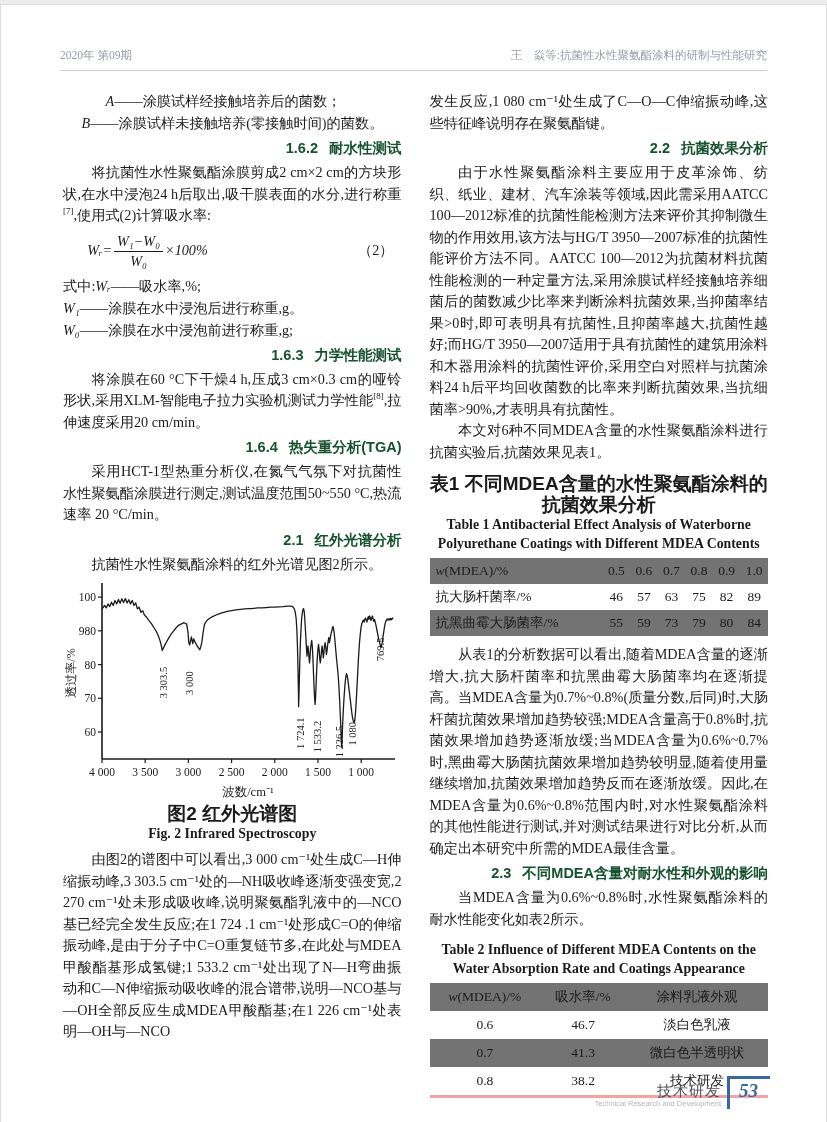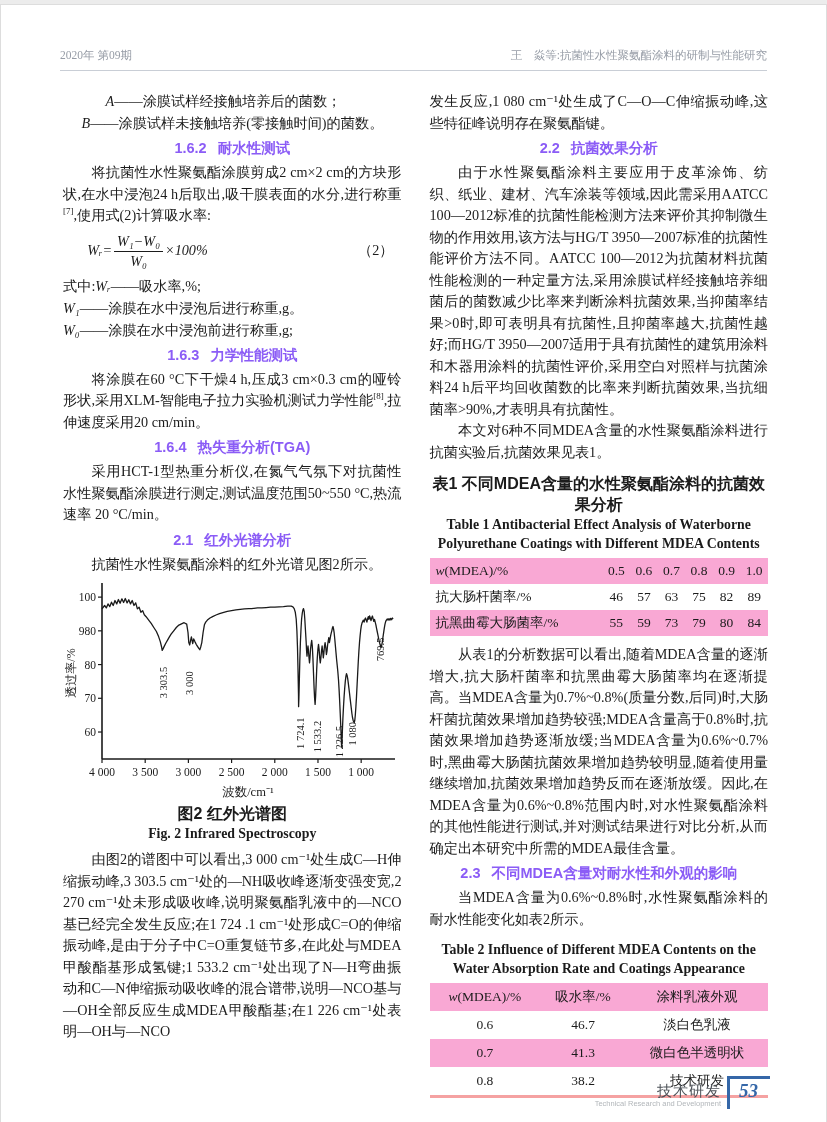--- a/index.html
+++ b/index.html
@@ -13,44 +13,44 @@
   
   .cols{display:flex;gap:28px;padding:20px 59px 0 63px;}
   .col{width:342px;font-size:14.2px;line-height:21.5px;text-align:justify;}
   p{margin:0;}
   .indent{text-indent:2em;}
   .def-a{padding-left:3em;}
   .def-b{padding-left:1.3em;}
   i{font-style:italic;}
   sup{font-size:9px;line-height:0;}
   
-  .h-red{color:#8b5cf6;font-family:"Liberation Sans","DejaVu Sans",sans-serif;
-         font-weight:bold;font-size:14.5px;line-height:23px;margin:3px 0 2px 0;text-align:center;}
+  .h-red{color:#14532d;font-family:"Liberation Sans","DejaVu Sans",sans-serif;
+         font-weight:bold;font-size:14.5px;line-height:23px;margin:3px 0 2px 0;text-align:right;}
   .h-red .hnum{margin-right:11px;}
   .h-big{font-size:17.5px;line-height:26px;margin:13px 0 5px 0;}
   .h-big .hnum{margin-right:16px;}
   
   .formula{position:relative;display:flex;align-items:center;padding-left:1.7em;
            margin:5px 0 4px 0;font-style:italic;}
   .frac{display:inline-flex;flex-direction:column;text-align:center;line-height:19px;margin:0 2px;}
   .frac .fnum{border-bottom:1.2px solid #1b1b1b;padding:0 3px;}
   .eqtag{position:absolute;right:8px;font-style:normal;}
   .fnote{line-height:22px;}
   
   .fig{margin:6px 0 0 0;text-align:center;}
   .fig svg{display:block;margin:0 auto;}
   .cap-zh{font-family:"Liberation Sans","DejaVu Sans",sans-serif;font-weight:bold;
-          font-size:16px;line-height:21px;text-align:center;}
+          font-size:19px;line-height:21px;text-align:center;}
   .cap-en{font-weight:bold;font-size:13.8px;line-height:19px;text-align:center;}
   .tbl-block{margin:10px 0 8px 0;}
   
   table{width:100%;border-collapse:collapse;font-size:13.5px;margin-top:5px;}
   td{padding:0 2px;text-align:center;height:26px;}
   .t2 td{height:28px;}
-  .pink{background:#f9a8d4;}
+  .pink{background:#737373;}
   .cell-left{text-align:left;padding-left:6px;}
   .t2-end{border-bottom:3px solid #f5a2a2;}
   
   .footer{position:absolute;top:1072px;right:57px;display:flex;align-items:flex-start;}
   .f-txt{text-align:right;padding-top:6px;}
   .f-zh{font-family:"Liberation Sans","DejaVu Sans",sans-serif;font-size:15px;color:#4d5258;letter-spacing:1px;line-height:17px;}
   .f-en{font-family:"Liberation Sans","DejaVu Sans",sans-serif;font-size:7.5px;color:#b2b6ba;line-height:10px;}
   .pagebox{border-top:3px solid #3567a8;border-left:3px solid #3567a8;
            margin-left:6px;padding:2px 12px 8px 9px;}
   .pagenum{color:#3567a8;font-style:italic;font-weight:bold;font-size:19px;line-height:20px;}

